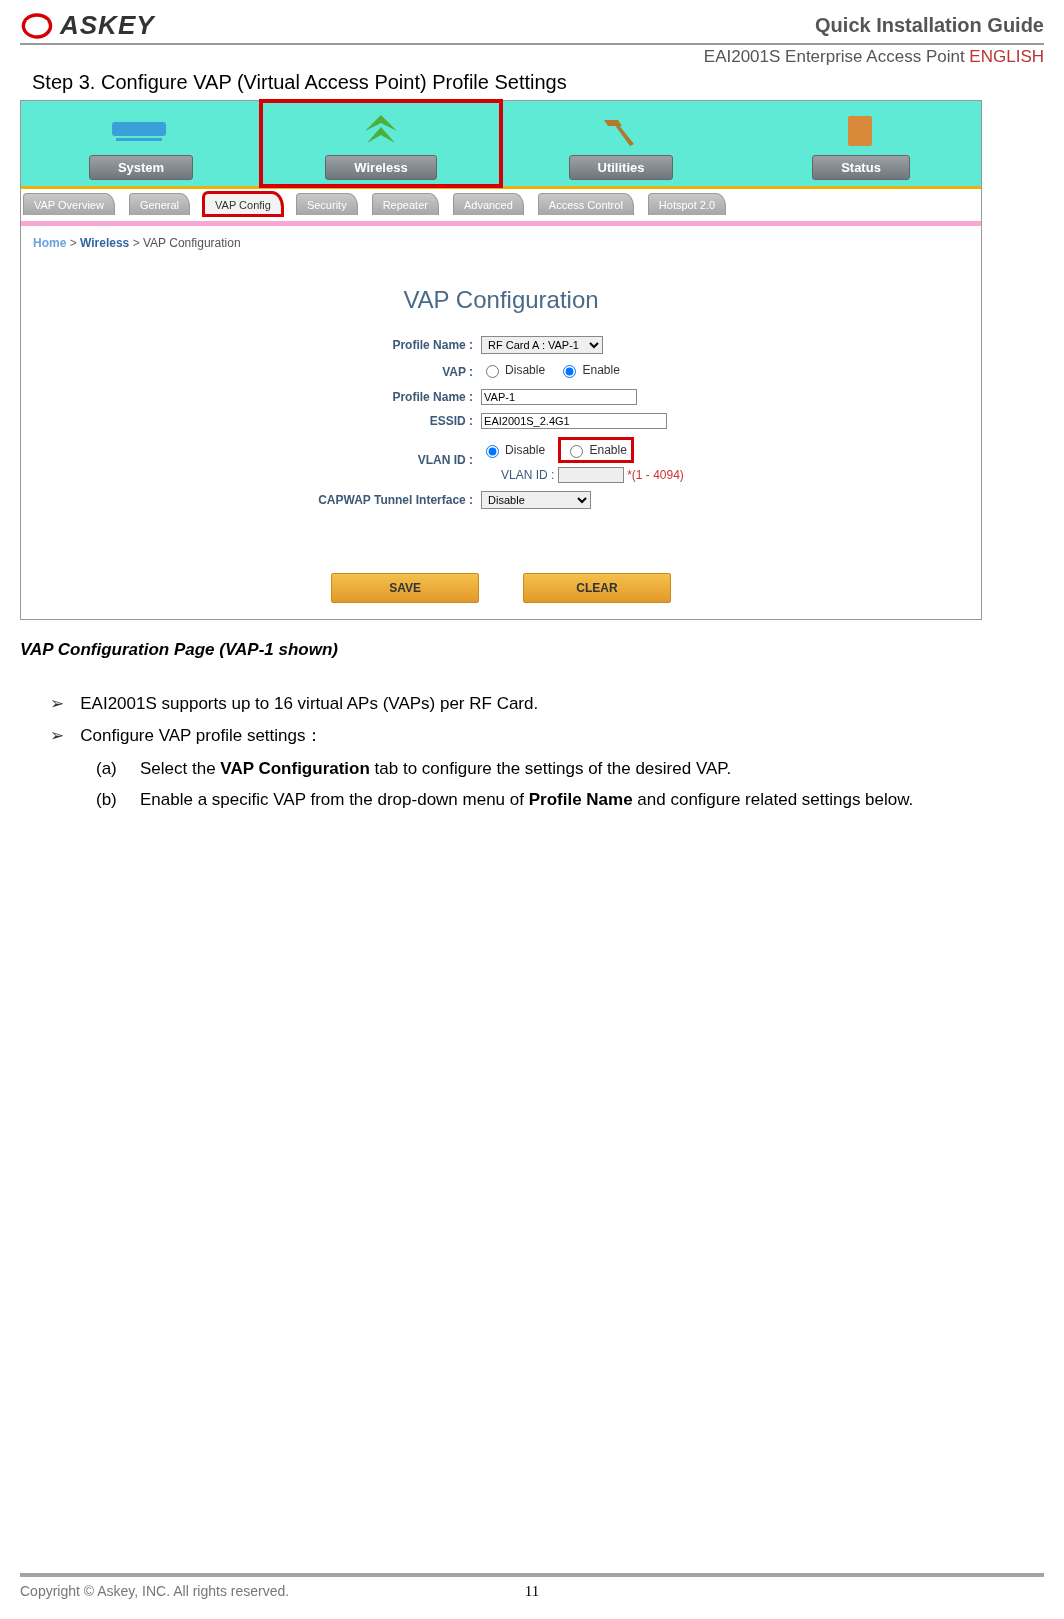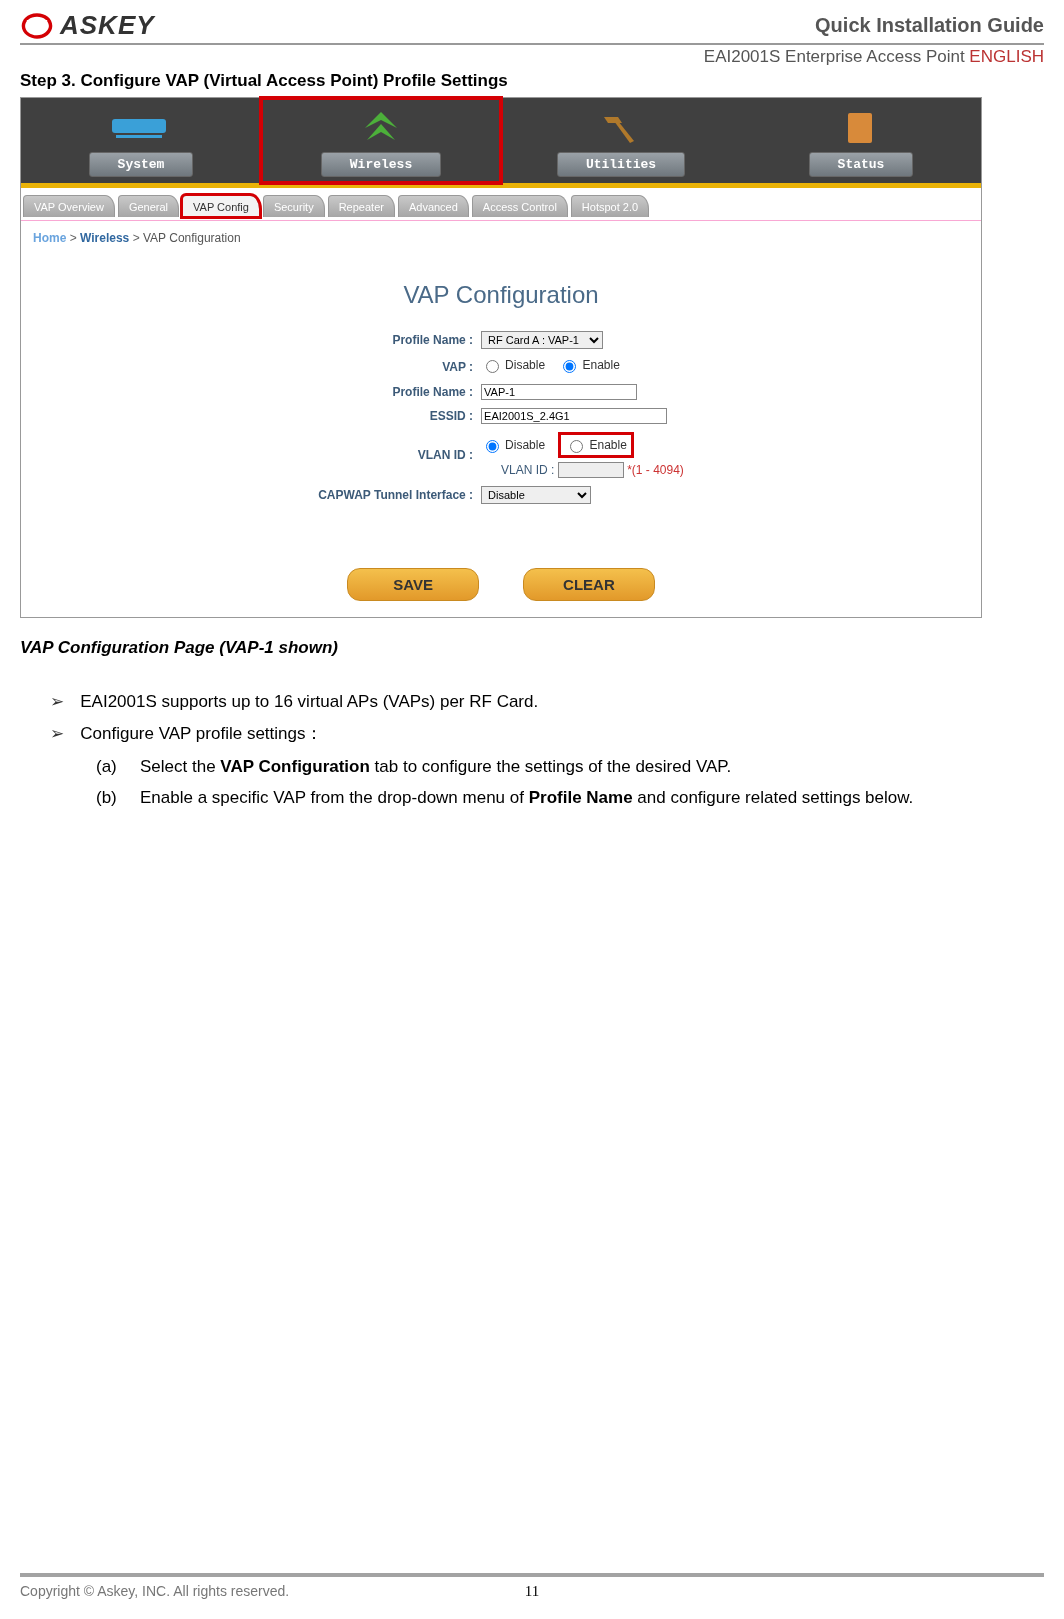--- a/index.html
+++ b/index.html
@@ -48,35 +48,34 @@
   }
   .subtitle-row {
     text-align: right;
     font-family: "Trebuchet MS", Arial, sans-serif;
     font-size: 17px;
     color: #555;
     margin-top: 2px;
   }
   .subtitle-lang { color: #b33; }
   .step-title {
-    font-weight: bold;
-    font-size: 17px;
-    margin: 4px 0 6px 0;
+    font-weight: normal;
+    font-size: 20px;
+    margin: 4px 0 6px 12px;
   }
   .screenshot {
     border: 1px solid #999;
     width: 960px;
     background: #fff;
     padding-bottom: 6px;
   }
   .ss-nav {
     display: flex;
-    background: #404040;
-    border-bottom: 5px solid #eab308;
-    font-family: Liberation Mono, monospace;
+    background: #5eead4;
+    border-bottom: 3px solid #eab308;
   }
   .nav-cell {
     flex: 1;
     text-align: center;
     padding: 10px 4px 6px;
     position: relative;
   }
   .nav-icon {
     height: 40px;
     display: flex;
@@ -93,26 +92,26 @@
     padding: 4px 28px;
     border-radius: 3px;
     border: 1px solid #666;
   }
   .nav-highlight {
     outline: 4px solid #d40004;
     outline-offset: -2px;
   }
   .subtabs {
     display: flex;
-    gap: 1px;
+    gap: 12px;
     margin-top: 4px;
     padding-left: 2px;
     height: 28px;
-    align-items: center;
-    border-bottom: 1px solid #f9a8d4;
+    align-items: flex-start;
+    border-bottom: 5px solid #f9a8d4;
   }
   .subtab {
     background: linear-gradient(#c9c9c9, #a6a6a6);
     color: #fff;
     font-size: 11px;
     padding: 5px 10px 4px;
     margin-right: 2px;
     border-top-left-radius: 4px;
     border-top-right-radius: 10px 14px;
     border: 1px solid #999;
@@ -184,28 +183,28 @@
     gap: 3px;
   }
   .btn-row {
     text-align: center;
     margin-top: 60px;
     margin-bottom: 10px;
   }
   .action-btn {
     display: inline-block;
     width: 130px;
-    padding: 7px 0;
+    padding: 7px 8px;
     margin: 0 20px;
     background: linear-gradient(#f4c04c, #e2992a);
     color: #333;
     font-weight: bold;
-    font-size: 15px;
+    font-size: 12px;
     border: 1px solid #c98a20;
-    border-radius: 13px;
+    border-radius: 2px;
     text-align: center;
   }
   .caption {
     text-align: left;
     font-style: italic;
     font-weight: bold;
     font-size: 17px;
     margin: 20px 0 28px;
   }
   .bullets {

